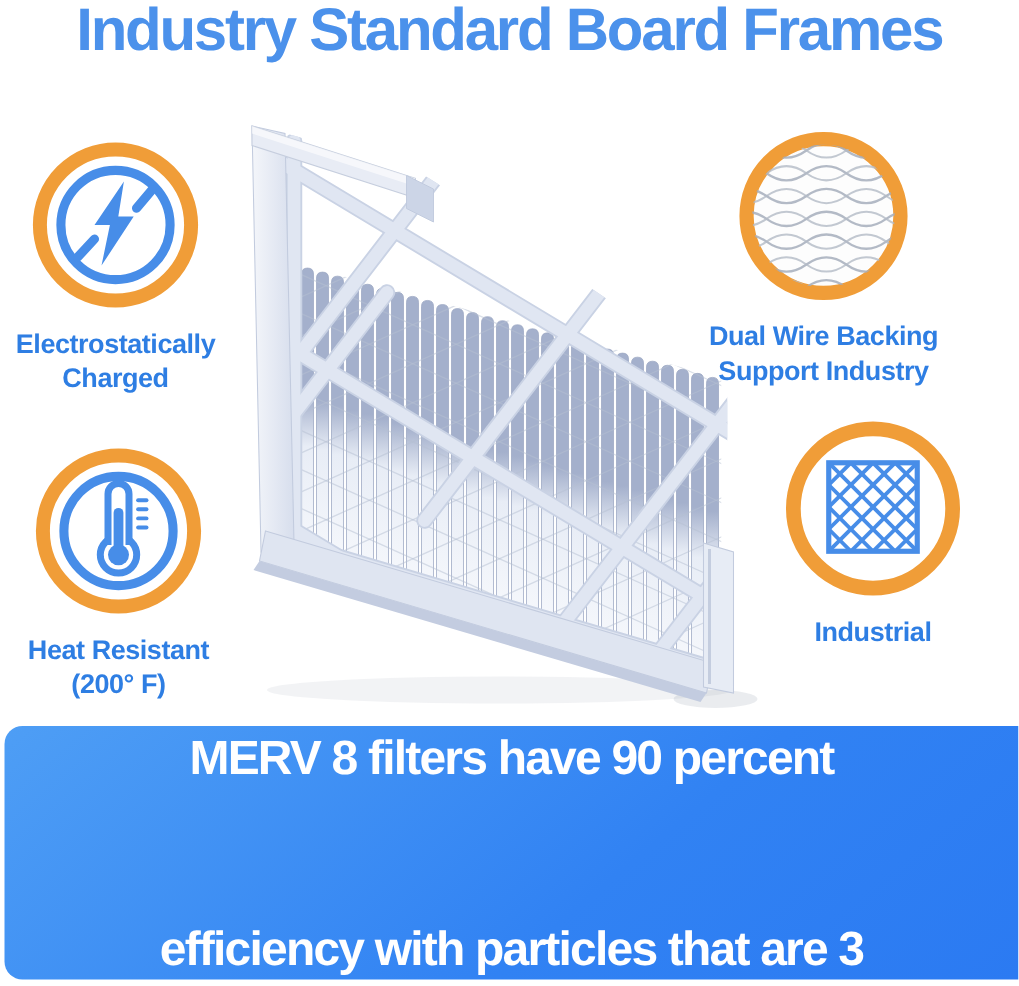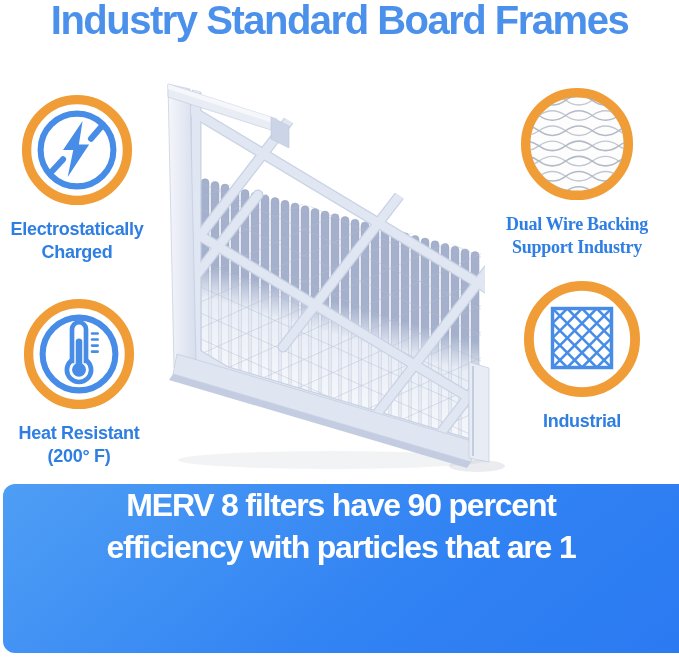--- a/index.html
+++ b/index.html
@@ -12,30 +12,30 @@
     text-align:center;font-size:40px;font-weight:bold;color:#4B91EB;
     letter-spacing:-1.5px;line-height:52px;
   }
   .feature{
     position:absolute;width:180px;text-align:center;
     color:#2E7EE3;font-weight:bold;font-size:18px;line-height:23px;letter-spacing:-0.3px;
   }
   .feature .icon{display:block;margin:0 auto;}
   .feature .lbl{margin-top:12px;}
   .f-electro{left:-13px;top:94px;}
-  .f-wire{left:487px;top:87px;font-family:Liberation Serif, serif;}
+  .f-wire{left:459px;top:87px;}
   .f-heat{left:-11px;top:298px;}
   .f-industrial{left:492px;top:280px;}
   .filter-art{position:absolute;left:163px;top:62px;width:348px;height:410px;}
   .banner{
     position:absolute;left:3px;top:484px;width:676px;height:169px;
     border-radius:12px 0 0 12px;
     background:linear-gradient(140deg,#4E9EF5 0%,#3182F3 60%,#2B7AF2 100%);
     color:#FFFFFF;font-weight:bold;font-size:32px;line-height:42px;letter-spacing:-1.2px;
-    display:flex;flex-direction:column;justify-content:flex-start;text-align:center;
+    display:flex;flex-direction:column;justify-content:space-between;text-align:center;
   }
 </style>
 </head>
 <body>
 
 <h1 class="title">Industry Standard Board Frames</h1>
 
 <svg class="filter-art" viewBox="0 0 348 410" aria-hidden="true">
   <defs>
     <linearGradient id="pg" x1="0" y1="0" x2="0" y2="1">
@@ -264,14 +264,14 @@
       </g>
     <rect x="30" y="29" width="60" height="60" fill="none" stroke="#478DE8" stroke-width="3.5"></rect>
   </svg>
   <div class="lbl">
     <div>Industrial</div>
   </div>
 </div>
 
 <div class="banner">
   <div>MERV 8 filters have 90 percent</div>
-  <div>efficiency with particles that are 1</div>
+  <div>efficiency with particles that are 3</div>
 </div>
 
 </body></html>

